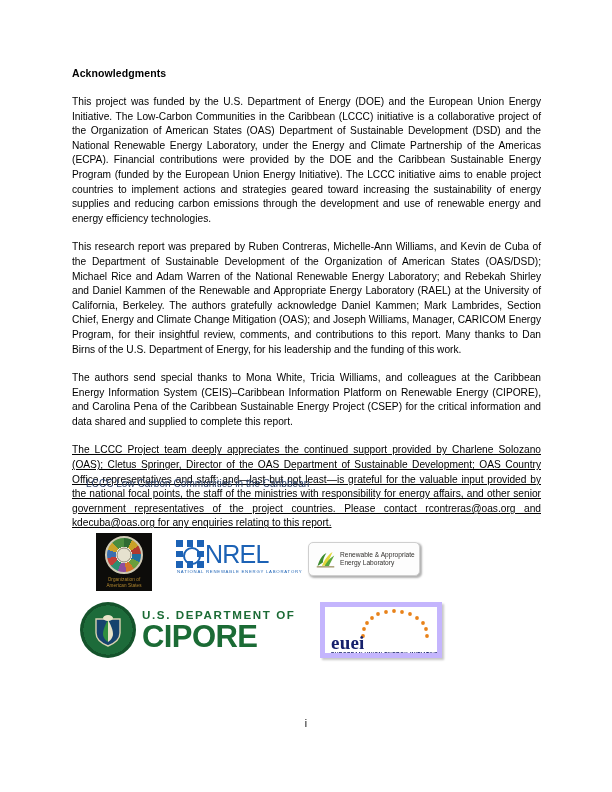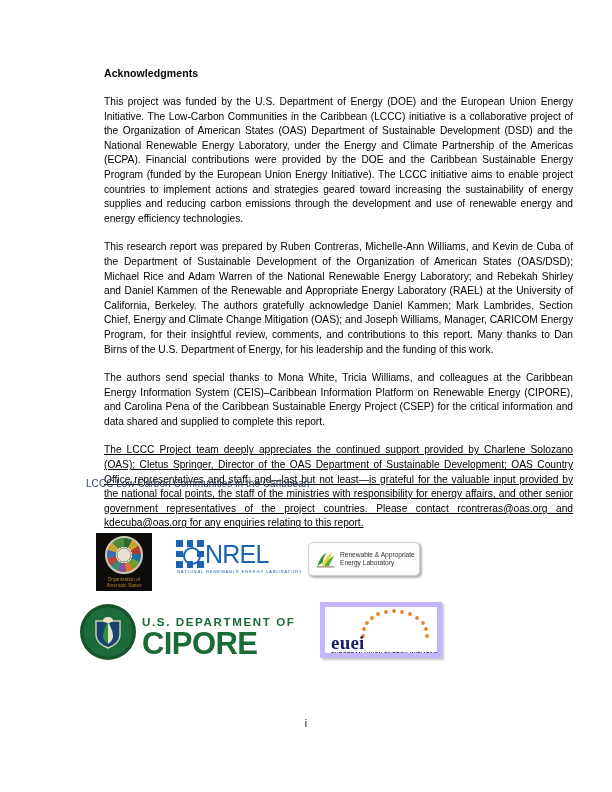--- a/index.html
+++ b/index.html
@@ -22,21 +22,20 @@
     width: 612px;
     height: 792px;
     background: #fff;
   }
 
   .content {
     position: absolute;
     left: 72px;
     top: 66px;
     width: 469px;
-    margin-left: 32px;
   }
 
   .doc-heading {
     font-size: 10.5px;
     font-weight: bold;
     letter-spacing: 0.1px;
     margin: 0 0 15px 0;
     line-height: 14px;
   }
 
@@ -216,21 +215,21 @@
   }
   .csep-stripe .s1 { left: -8px;  background: #1f5fae; width: 13px; }
   .csep-stripe .s2 { left: 3px;   background: #2f9d4e; width: 11px; }
   .csep-stripe .s3 { left: 13px;  background: #e5a61d; width: 30px; }
 
   
   .doe {
     left: 8px; top: 72px;
     width: 232px; height: 60px;
     display: flex;
-    align-items: flex-end;
+    align-items: center;
   }
   .doe-seal {
     width: 56px; height: 56px;
     border-radius: 50%;
     flex: 0 0 auto;
     background: radial-gradient(circle at 50% 50%, #1d6b3a 0 62%, #14532b 62% 82%, #c8a22c 82% 92%, #a8861f 92% 100%);
     position: relative;
   }
   .doe-shield {
     position: absolute;

